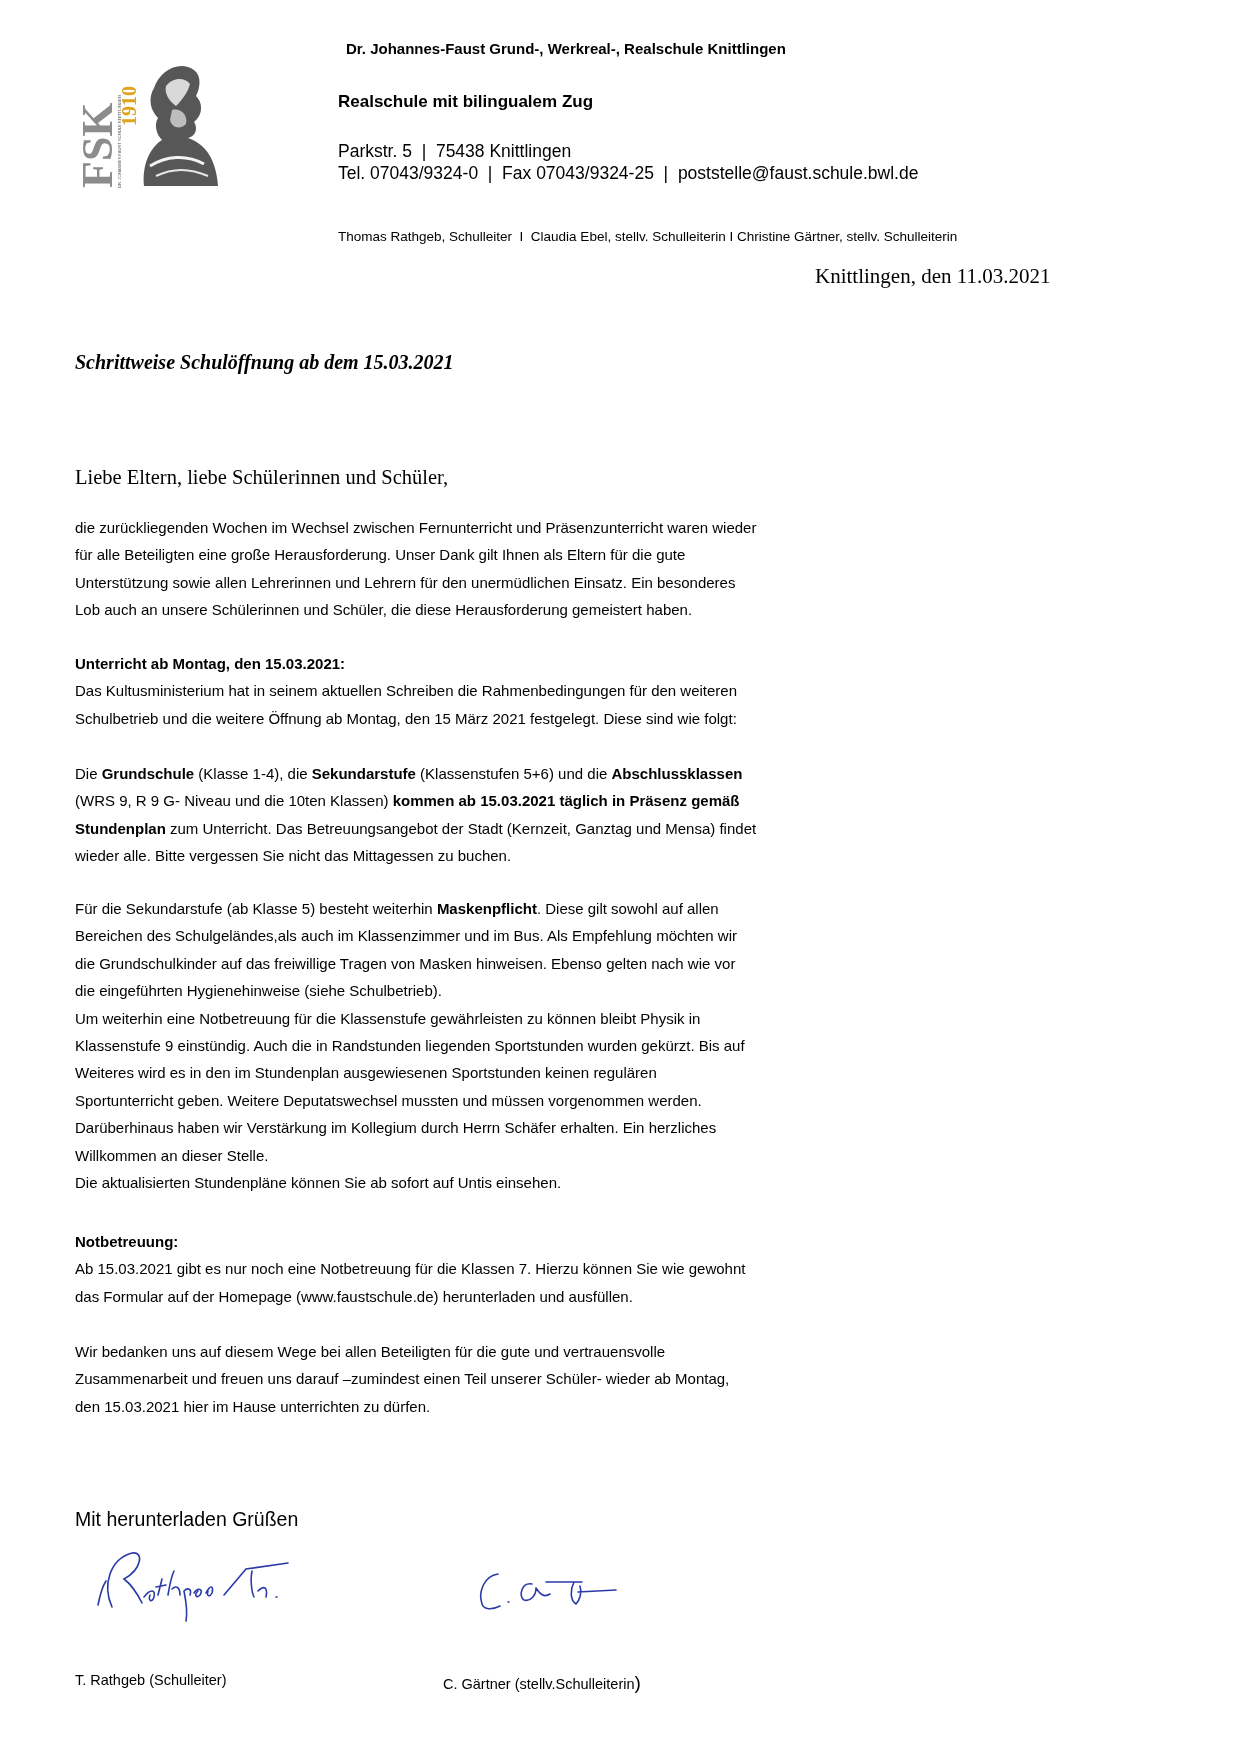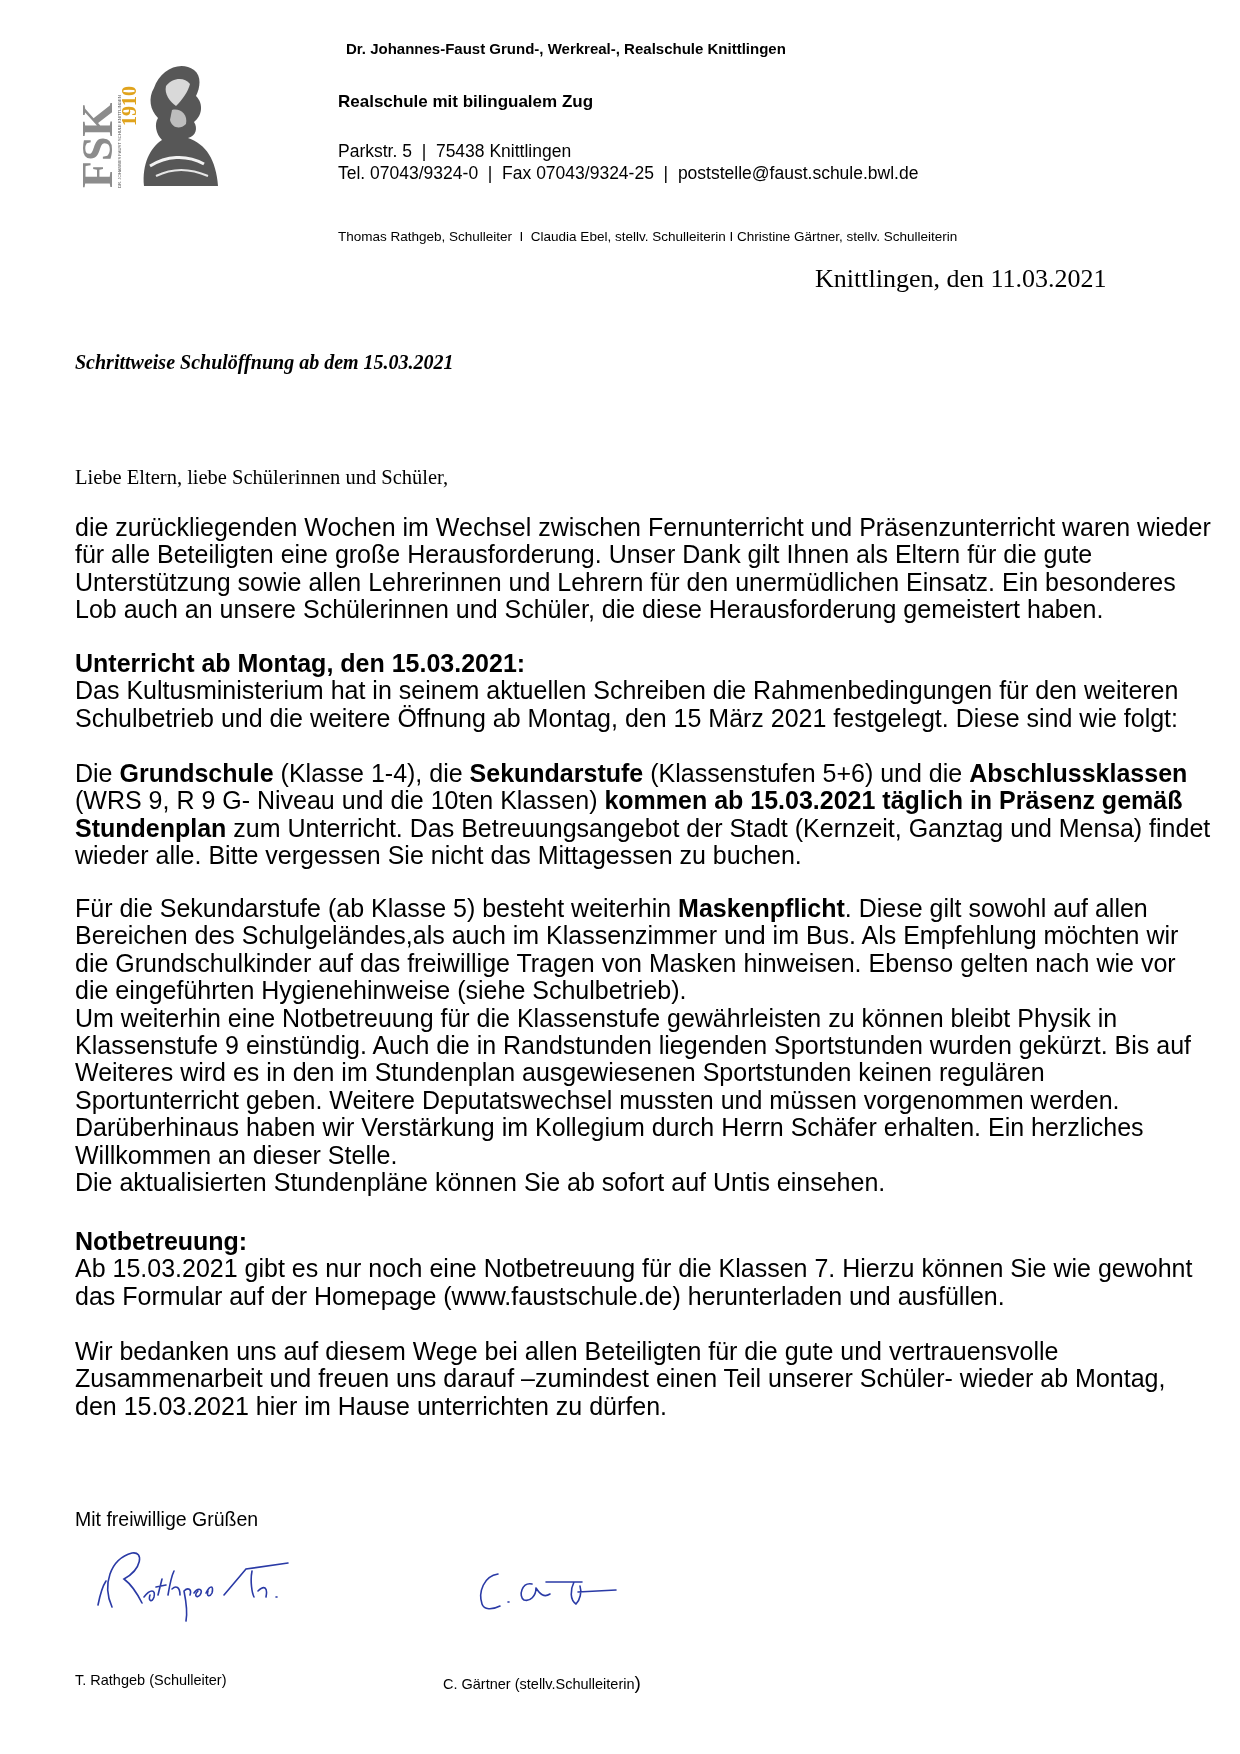--- a/index.html
+++ b/index.html
@@ -33,37 +33,37 @@
       left: 338px; top: 140px;
       font-size: 17.5px; line-height: 22px; white-space: nowrap;
     }
     .hdr-staff {
       left: 338px; top: 213px;
       font-size: 13.5px; white-space: nowrap;
     }
     .date-line {
       left: 815px; top: 264px;
       font-family: "Liberation Serif", serif;
-      font-size: 26px; white-space: nowrap;
+      font-size: 21px; white-space: nowrap;
     }
     .subject {
       left: 75px; top: 351px;
       font-family: "Liberation Serif", serif;
       font-size: 20px; font-weight: bold; font-style: italic; white-space: nowrap;
     }
     .salutation {
       left: 75px; top: 466px;
       font-family: "Liberation Serif", serif;
       font-size: 20.5px; white-space: nowrap;
     }
 
     
     .body-block {
       left: 75px; width: 1090px;
-      font-size: 25px; line-height: 27.4px;
+      font-size: 15px; line-height: 27.4px;
     }
     .body-block .ln { white-space: nowrap; display: block; }
     .body-block b { font-weight: bold; }
 
     .closing {
       left: 75px; top: 1508px;
       font-size: 19.5px; white-space: nowrap;
     }
     .sig1 { left: 92px; top: 1545px; width: 210px; height: 80px; }
     .sig2 { left: 470px; top: 1560px; width: 170px; height: 60px; }
@@ -162,21 +162,21 @@
     <span>das Formular auf der Homepage (www.faustschule.de) herunterladen und ausfüllen.</span>
   </span>
 </div>
 
 <div class="abs body-block" style="top:1338px;">
   <span class="ln">Wir bedanken uns auf diesem Wege bei allen Beteiligten für die gute und vertrauensvolle</span>
   <span class="ln">Zusammenarbeit und freuen uns darauf –zumindest einen Teil unserer Schüler- wieder ab Montag,</span>
   <span class="ln">den 15.03.2021 hier im Hause unterrichten zu dürfen.</span>
 </div>
 
-<div class="abs closing">Mit freiwillige Grüßen</div>
+<div class="abs closing">Mit herunterladen Grüßen</div>
 
 <div class="abs sig1">
   <svg width="210" height="80" viewBox="0 0 210 80">
     <g fill="none" stroke="#2a3aa6" stroke-width="1.6" stroke-linecap="round">
       <path d="M20 62 C 10 40, 18 14, 40 8 C 52 6, 50 24, 32 34 C 40 40, 46 50, 50 58"></path>
       <path d="M6 60 C 8 50, 10 42, 14 36"></path>
       <path d="M52 52 C 58 44, 64 44, 62 52 C 60 58, 56 56, 58 50"></path>
       <path d="M66 50 L 70 34 M 64 42 L 74 40"></path>
       <path d="M76 50 C 78 38, 80 30, 82 26 M 80 44 C 84 40, 88 42, 88 50"></path>
       <path d="M92 46 C 94 56, 96 66, 94 76 M 92 46 C 96 42, 100 44, 98 50"></path>

